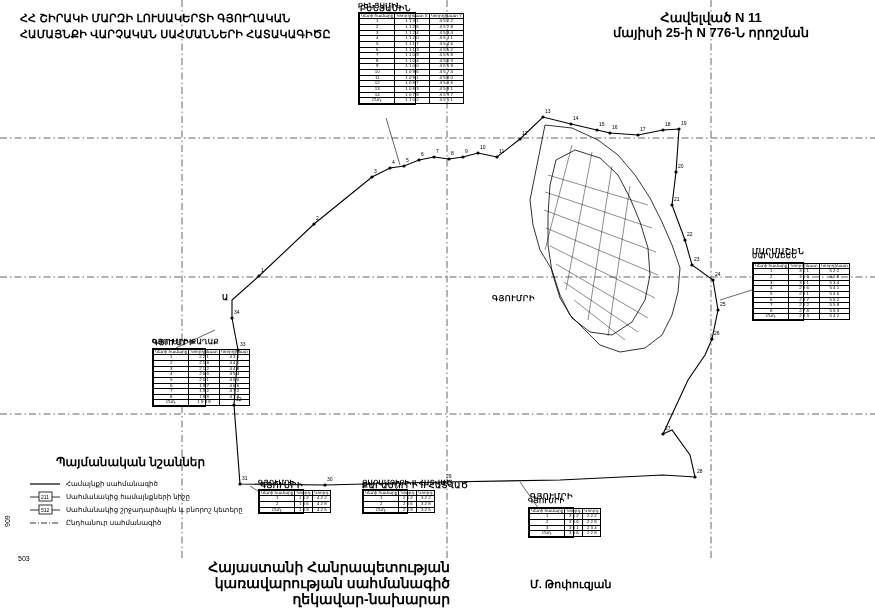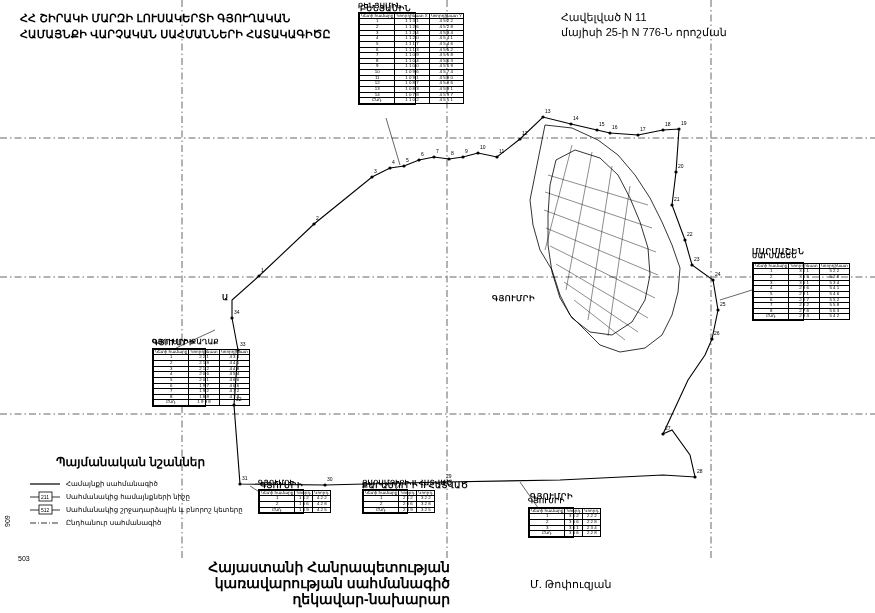--- a/index.html
+++ b/index.html
@@ -1,27 +1,27 @@
 <!DOCTYPE html>
 <html><head>
 <meta charset="utf-8">
 <style>
   html,body{margin:0;padding:0;background:#ffffff;}
   body{width:875px;height:613px;position:relative;overflow:hidden;
        font-family:"Liberation Sans", sans-serif;color:#000;}
   .abs{position:absolute;}
   .title-left{left:20px;top:10px;width:330px;font-size:11px;font-weight:bold;line-height:16px;letter-spacing:.2px;}
-  .title-right{right:14px;top:10px;width:300px;text-align:left;font-size:11px;font-weight:normal;line-height:15px;}
+  .title-right{right:14px;top:10px;width:300px;text-align:center;font-size:13px;font-weight:bold;line-height:15px;}
   .legend-title{left:56px;top:455px;font-size:12px;font-weight:bold;}
   .legend{left:30px;top:477px;width:260px;font-size:7px;line-height:11px;}
   .legend-row{display:flex;align-items:center;height:13px;}
   .legend-sym{width:30px;height:11px;position:relative;margin-right:6px;flex:0 0 30px;}
   .legend-label{white-space:nowrap;}
   .footer-left{left:140px;bottom:6px;width:310px;text-align:right;font-size:14px;font-weight:bold;line-height:16px;}
-  .footer-right{left:530px;bottom:22px;font-size:11px;font-weight:normal;}
+  .footer-right{left:530px;bottom:22px;font-size:11px;font-weight:bold;}
   .sidecode{left:4px;top:527px;font-size:7px;transform:rotate(-90deg);transform-origin:left top;}
   .sidecode2{left:18px;top:555px;font-size:7px;}
   .tbl{position:absolute;border:1px solid #000;background:#fff;font-size:4.4px;line-height:1.05;border-collapse:collapse;}
   .tbl table{border-collapse:collapse;width:100%;}
   .tbl td,.tbl th{border:.5px solid #000;padding:0 1px;text-align:center;font-weight:normal;white-space:nowrap;}
   .tbl th{font-size:4.2px;}
   .tbl-cap{position:absolute;font-size:7px;font-weight:bold;letter-spacing:.3px;}
   .maplabel{position:absolute;font-size:8px;font-weight:bold;letter-spacing:.5px;}
   .nodenum{position:absolute;font-size:5px;}
   svg{position:absolute;left:0;top:0;}

